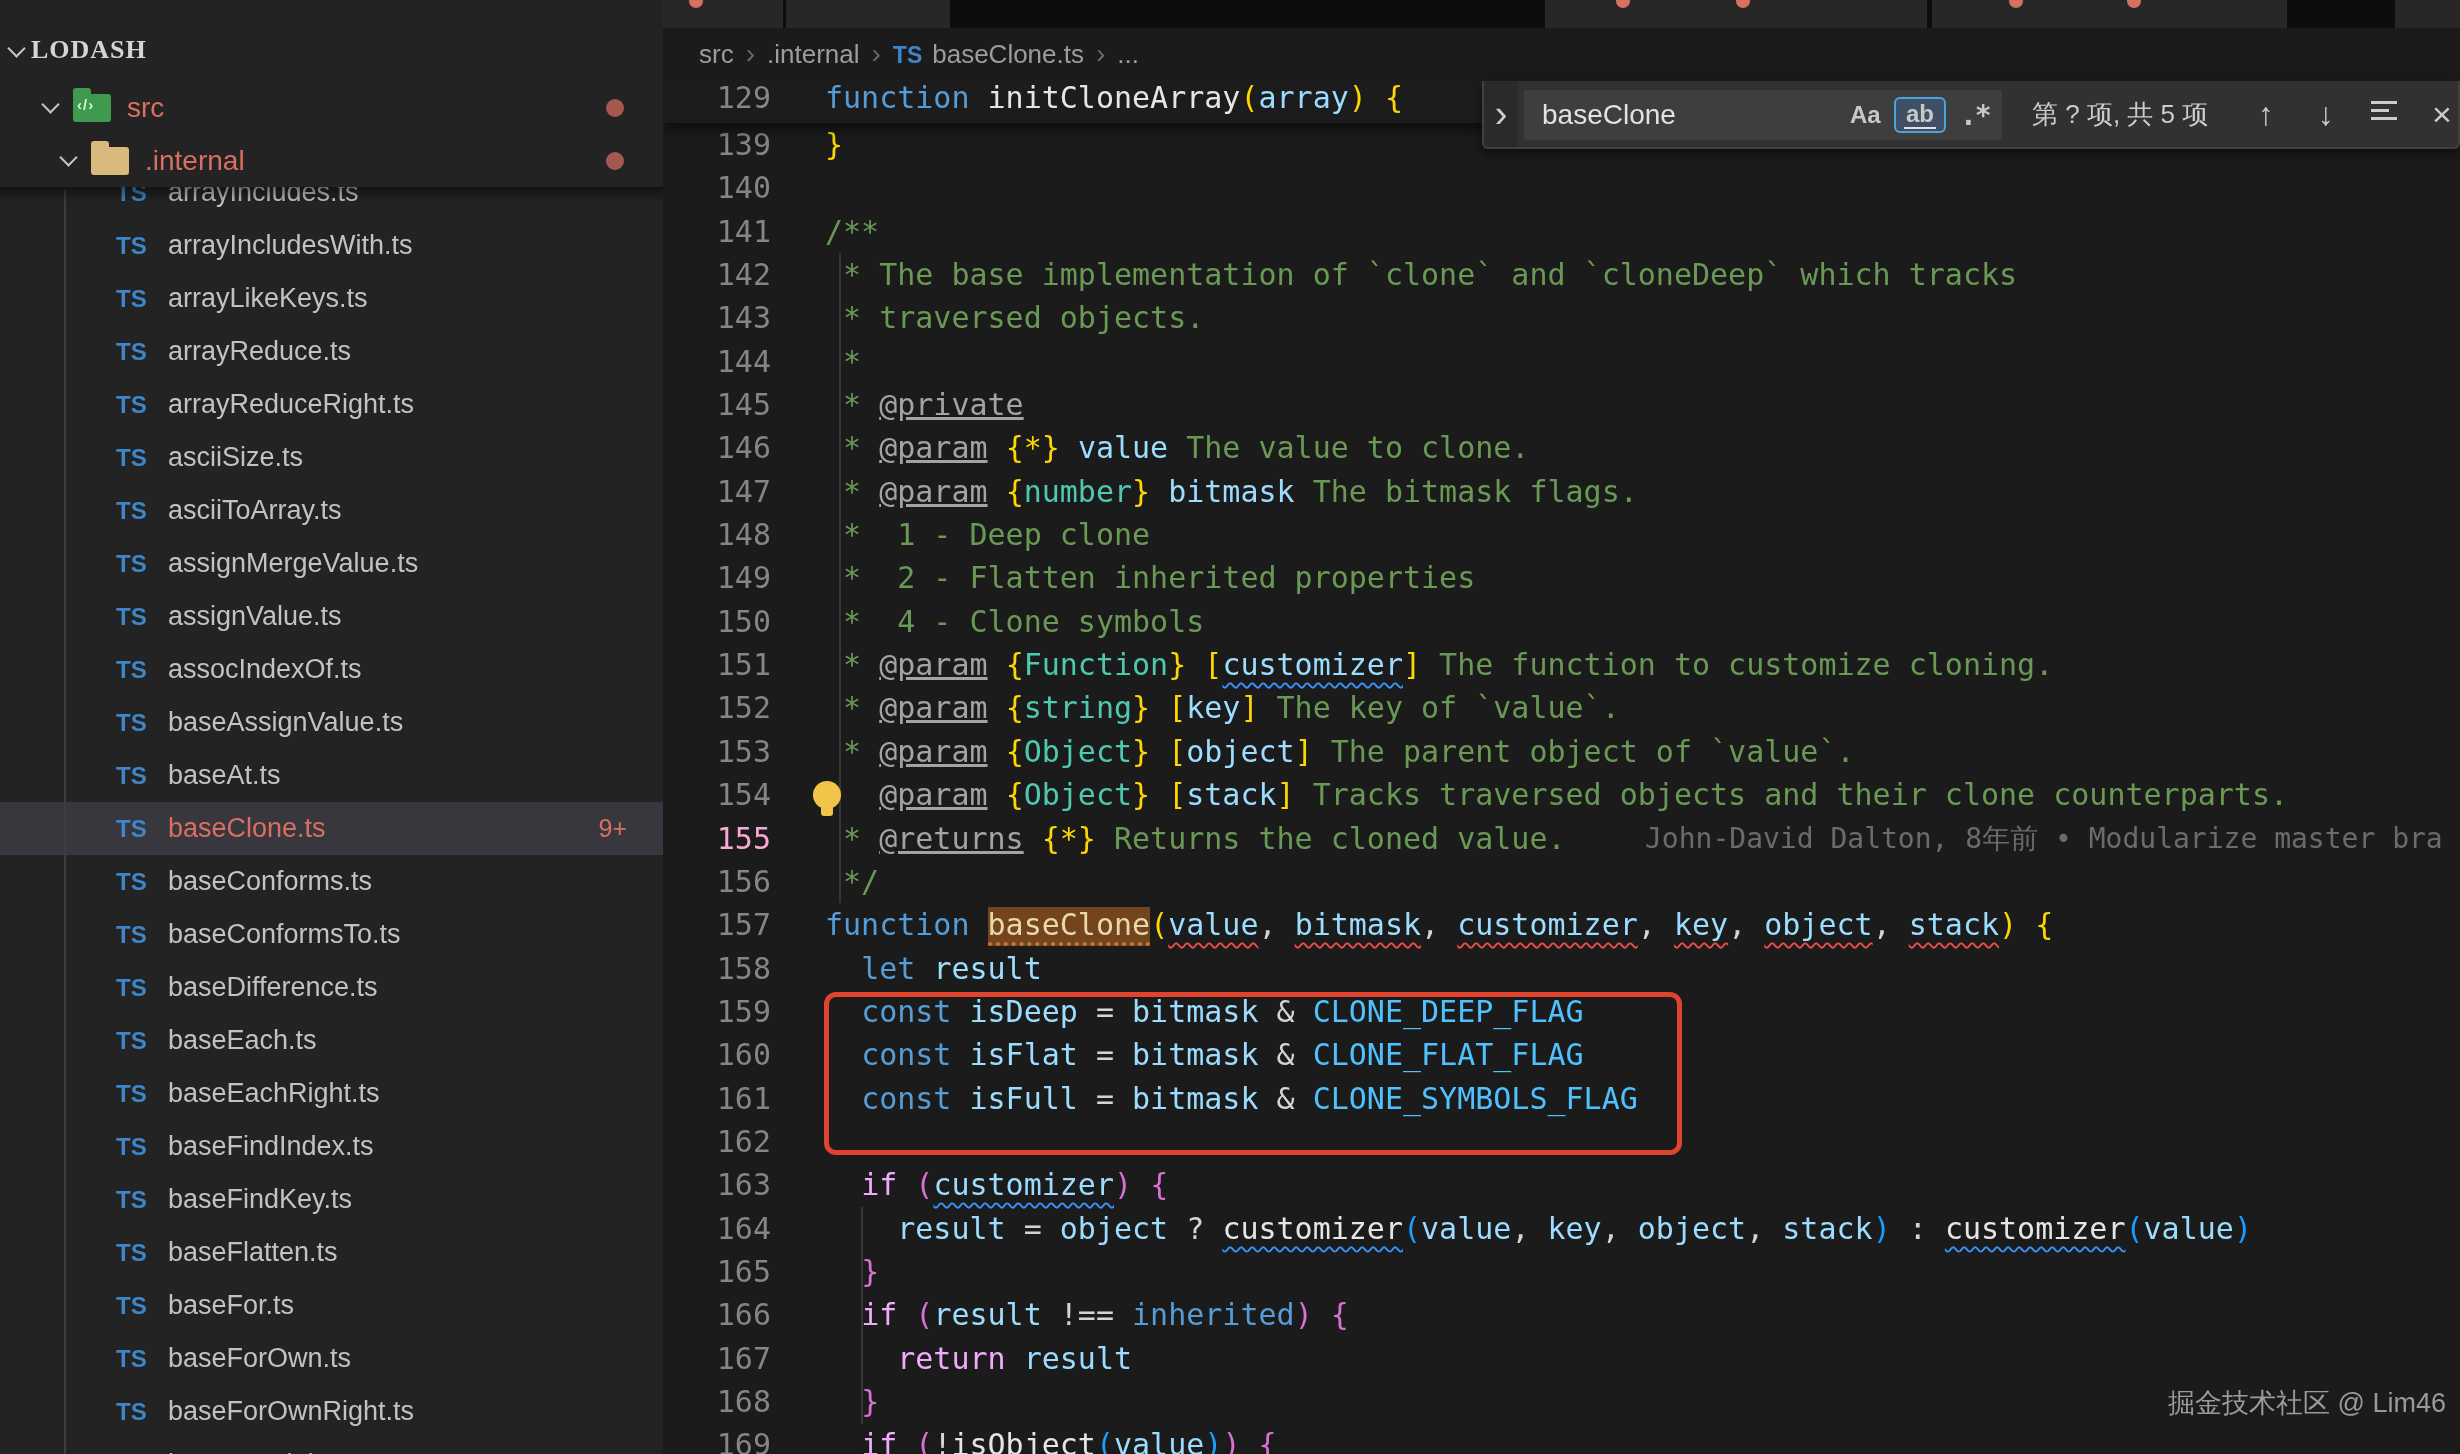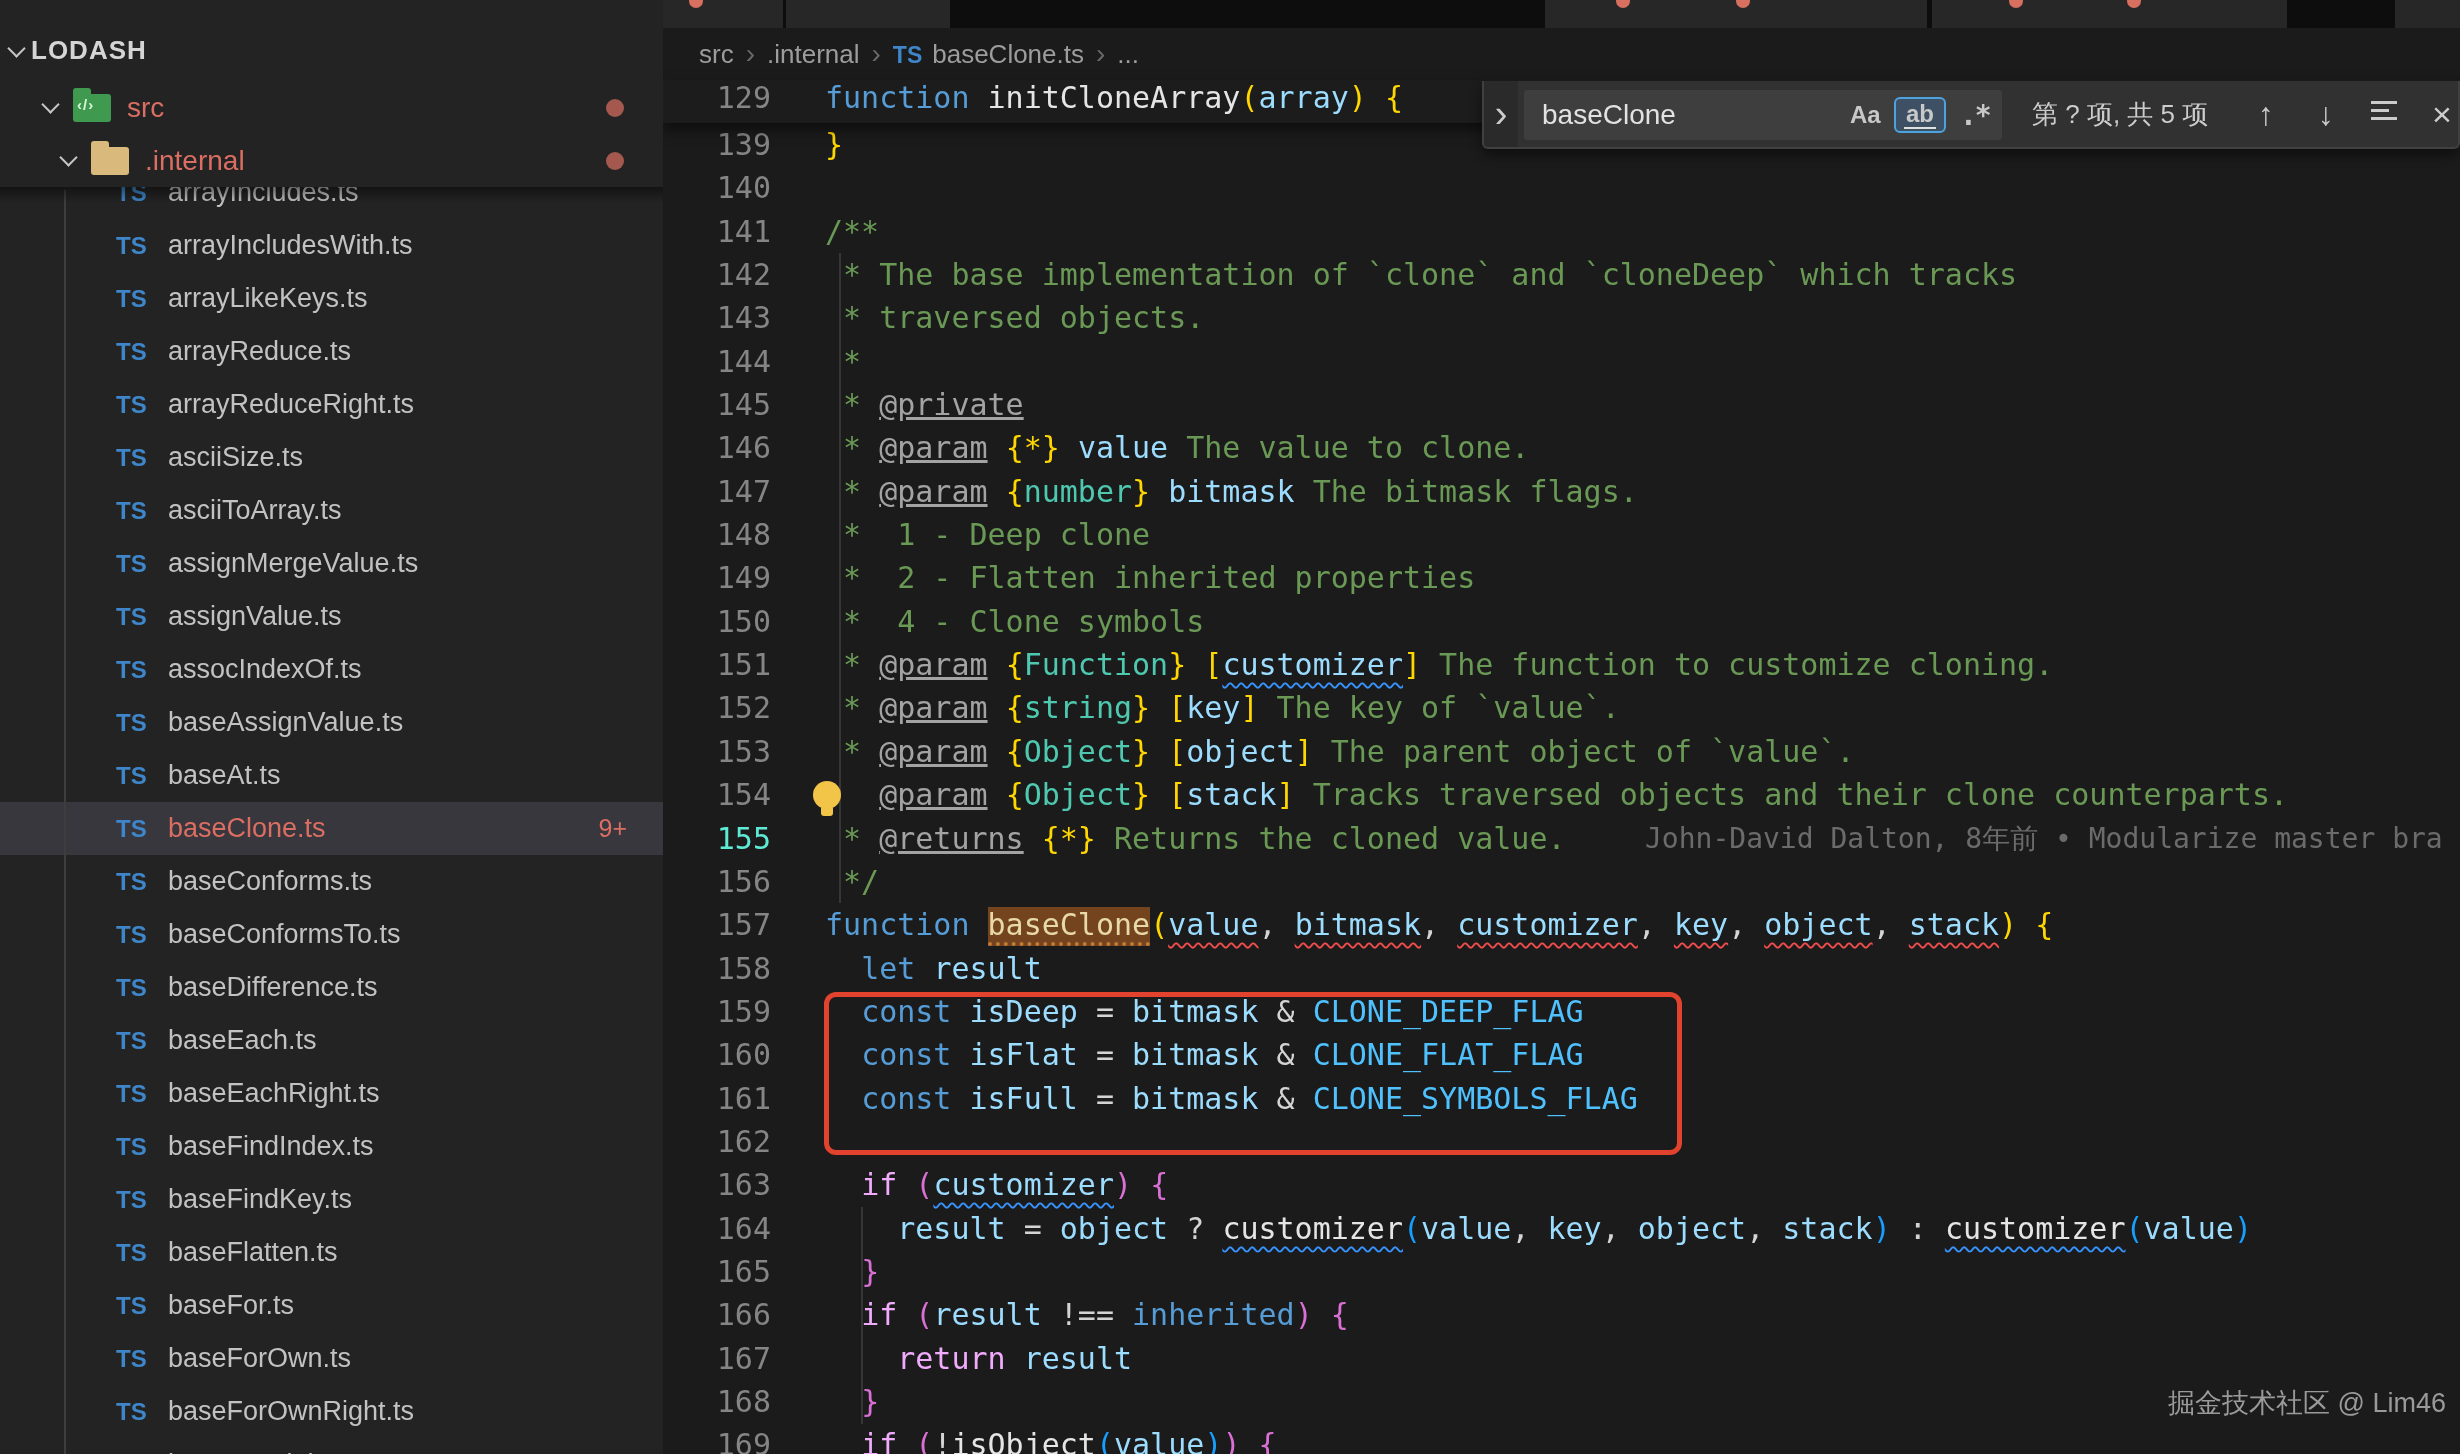--- a/index.html
+++ b/index.html
@@ -3,21 +3,21 @@
 <meta charset="utf-8">
 <style>
   * { margin:0; padding:0; box-sizing:border-box; }
   html,body { width:2460px; height:1454px; overflow:hidden; background:#1b1b1b;
               font-family:"Liberation Sans", sans-serif; }
 
   
   .sidebar { position:absolute; left:0; top:0; width:663px; height:1454px;
              background:#232323; z-index:2; }
   .exp-title-row { position:absolute; left:0; top:24px; width:663px; height:52px;
-                   display:flex; align-items:center; z-index:6; background:#232323;}
+                   display:flex; align-items:center; z-index:6; background:#232323;font-family:Liberation Serif, serif;}
   .exp-title { font-size:26px; font-weight:bold; color:#d5d5d5; letter-spacing:1px; margin-left:8px;}
   .chev { display:inline-block; width:13px; height:13px;
           border-left:2.5px solid #c5c5c5; border-bottom:2.5px solid #c5c5c5;
           transform:rotate(-45deg); margin-top:-6px; }
   .tree-row { position:absolute; left:0; width:663px; height:53px; display:flex;
               align-items:center; background:#232323; z-index:5; cursor:pointer;}
   .tree-row .chev { margin-right:16px; }
   .folder { position:relative; width:38px; height:28px; border-radius:3px; margin-right:16px; }
   .folder::before { content:""; position:absolute; top:-6px; left:0; width:18px; height:8px;
                     border-radius:3px 3px 0 0; background:inherit; }
@@ -56,21 +56,21 @@
   .breadcrumbs .ts-mini { color:#3e86c9; font-weight:bold; font-size:23px; margin-right:10px;}
   .bc-item { cursor:pointer; }
 
   .code-font { font-family:"DejaVu Sans Mono", monospace; font-size:30px; }
   .sticky-line { position:absolute; left:0; top:80px; width:1797px; height:43px;
                  background:#1c1c1c; z-index:6; box-shadow:0 7px 12px rgba(0,0,0,0.5); }
   .code-area { position:absolute; left:0; top:123px; width:1797px; z-index:1; }
   .cl { position:relative; height:43.35px; line-height:43.35px; white-space:nowrap; }
   .num { position:absolute; left:0; top:0; width:108px; text-align:right; color:#858585;
          font-family:"DejaVu Sans Mono", monospace; font-size:30px; }
-  .num.active { color:#5eead4; }
+  .num.active { color:#f9a8d4; }
   .txt { position:absolute; left:162px; top:0; white-space:pre;
          font-family:"DejaVu Sans Mono", monospace; font-size:30px; color:#d4d4d4; }
   .tok.k  { color:#569cd6; }
   .tok.k2 { color:#f0abfc; }
   .tok.fn { color:#e5e5e5; }
   .tok.v  { color:#9cdcfe; }
   .tok.o  { color:#d4d4d4; }
   .tok.c  { color:#6a9955; }
   .tok.tg { color:#a3a3a3;text-decoration:underline; }
   .tok.ty { color:#4ec9b0; }

